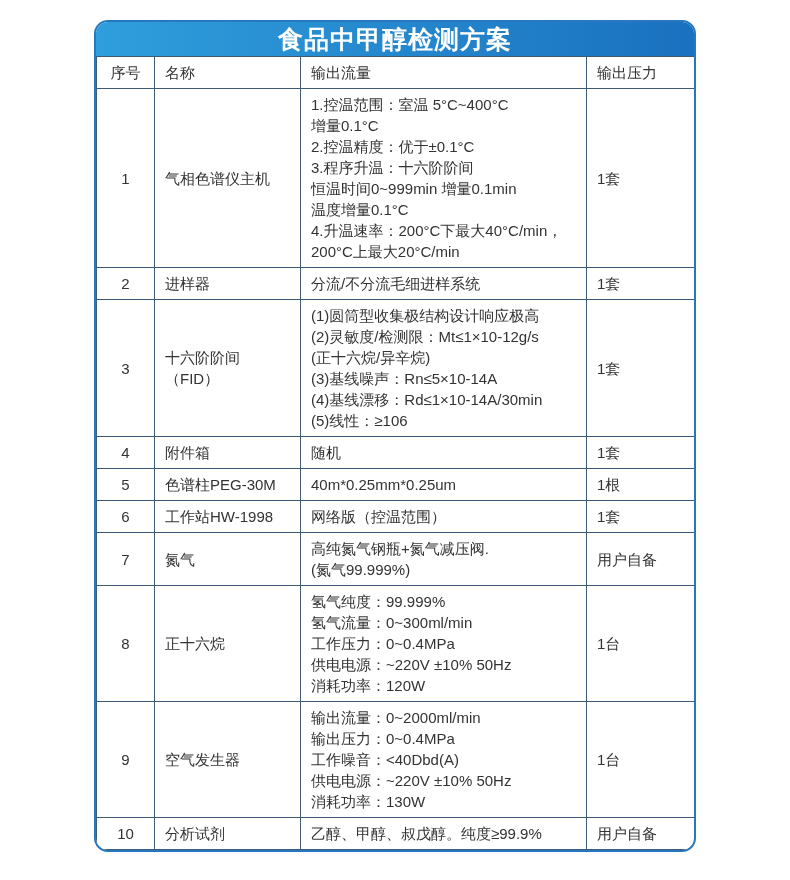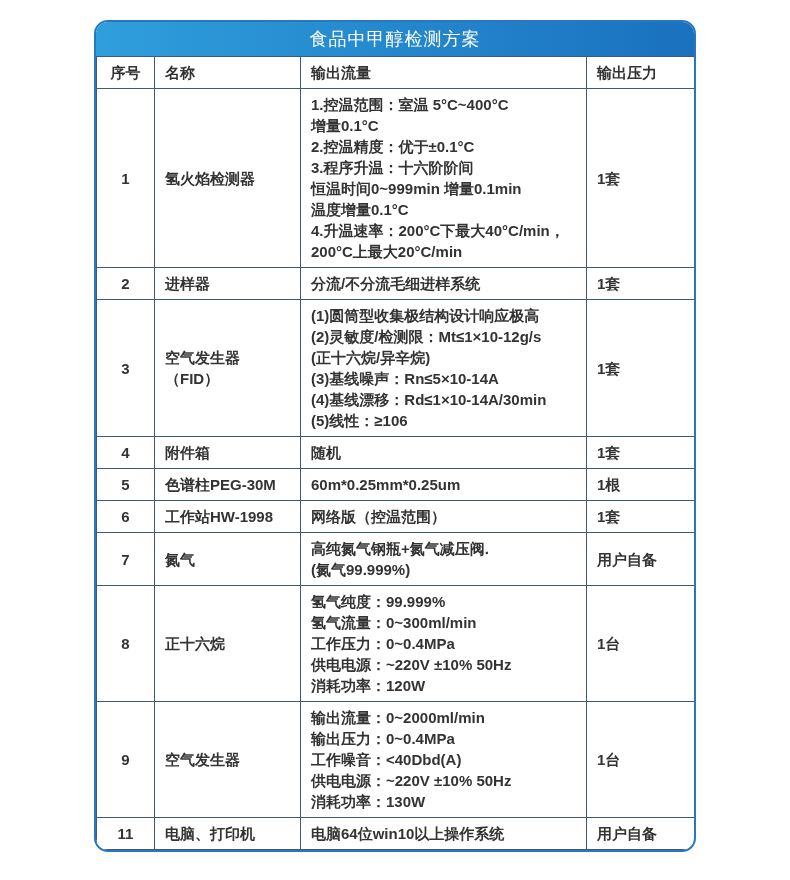--- a/index.html
+++ b/index.html
@@ -20,41 +20,41 @@
     background: #ffffff;
     box-sizing: border-box;
   }
   .title-bar {
     height: 34px;
     display: flex;
     align-items: center;
     justify-content: center;
     background: linear-gradient(90deg, #2f9edc 0%, #1a71bf 100%);
     color: #ffffff;
-    font-size: 18px;
-    font-weight: normal;
+    font-size: 25px;
+    font-weight: bold;
     letter-spacing: 1px;
   }
   table.spec-table {
     width: 100%;
     border-collapse: collapse;
     table-layout: fixed;
     font-size: 15px;
   }
   col.c-no   { width: 58px; }
   col.c-name { width: 146px; }
   col.c-spec { width: 286px; }
   col.c-qty  { width: 112px; }
   th, td {
     border: 1.5px solid #3e5a77;
     padding: 5px 10px;
     line-height: 21px;
     vertical-align: middle;
     text-align: left;
-    font-weight: bold;
+    font-weight: normal;
     word-wrap: break-word;
   }
   th { height: 21px; }
   .center { text-align: center; }
   .spec-cell { white-space: pre-line; }
 </style>
 </head>
 <body>
 
 <div class="panel">
@@ -70,58 +70,58 @@
       <tr>
         <th class="center">序号</th>
         <th>名称</th>
         <th>输出流量</th>
         <th>输出压力</th>
       </tr>
     </thead>
     <tbody>
       <tr>
         <td class="center">1</td>
-        <td>氢火焰检测器</td>
+        <td>气相色谱仪主机</td>
         <td class="spec-cell">1.控温范围：室温 5°C~400°C
 增量0.1°C
 2.控温精度：优于±0.1°C
 3.程序升温：十六阶阶间
 恒温时间0~999min 增量0.1min
 温度增量0.1°C
 4.升温速率：200°C下最大40°C/min，
 200°C上最大20°C/min</td>
         <td>1套</td>
       </tr>
       <tr>
         <td class="center">2</td>
         <td>进样器</td>
         <td class="spec-cell">分流/不分流毛细进样系统</td>
         <td>1套</td>
       </tr>
       <tr>
         <td class="center">3</td>
-        <td>空气发生器（FID）</td>
+        <td>十六阶阶间（FID）</td>
         <td class="spec-cell">(1)圆筒型收集极结构设计响应极高
 (2)灵敏度/检测限：Mt≤1×10-12g/s
 (正十六烷/异辛烷)
 (3)基线噪声：Rn≤5×10-14A
 (4)基线漂移：Rd≤1×10-14A/30min
 (5)线性：≥106</td>
         <td>1套</td>
       </tr>
       <tr>
         <td class="center">4</td>
         <td>附件箱</td>
         <td class="spec-cell">随机</td>
         <td>1套</td>
       </tr>
       <tr>
         <td class="center">5</td>
         <td>色谱柱PEG-30M</td>
-        <td class="spec-cell">60m*0.25mm*0.25um</td>
+        <td class="spec-cell">40m*0.25mm*0.25um</td>
         <td>1根</td>
       </tr>
       <tr>
         <td class="center">6</td>
         <td>工作站HW-1998</td>
         <td class="spec-cell">网络版（控温范围）</td>
         <td>1套</td>
       </tr>
       <tr>
         <td class="center">7</td>
@@ -144,20 +144,20 @@
         <td class="center">9</td>
         <td>空气发生器</td>
         <td class="spec-cell">输出流量：0~2000ml/min
 输出压力：0~0.4MPa
 工作噪音：&lt;40Dbd(A)
 供电电源：~220V ±10% 50Hz
 消耗功率：130W</td>
         <td>1台</td>
       </tr>
       <tr>
-        <td class="center">11</td>
-        <td>电脑、打印机</td>
-        <td class="spec-cell">电脑64位win10以上操作系统</td>
+        <td class="center">10</td>
+        <td>分析试剂</td>
+        <td class="spec-cell">乙醇、甲醇、叔戊醇。纯度≥99.9%</td>
         <td>用户自备</td>
       </tr>
     </tbody>
   </table>
 </div>
 
 </body></html>

